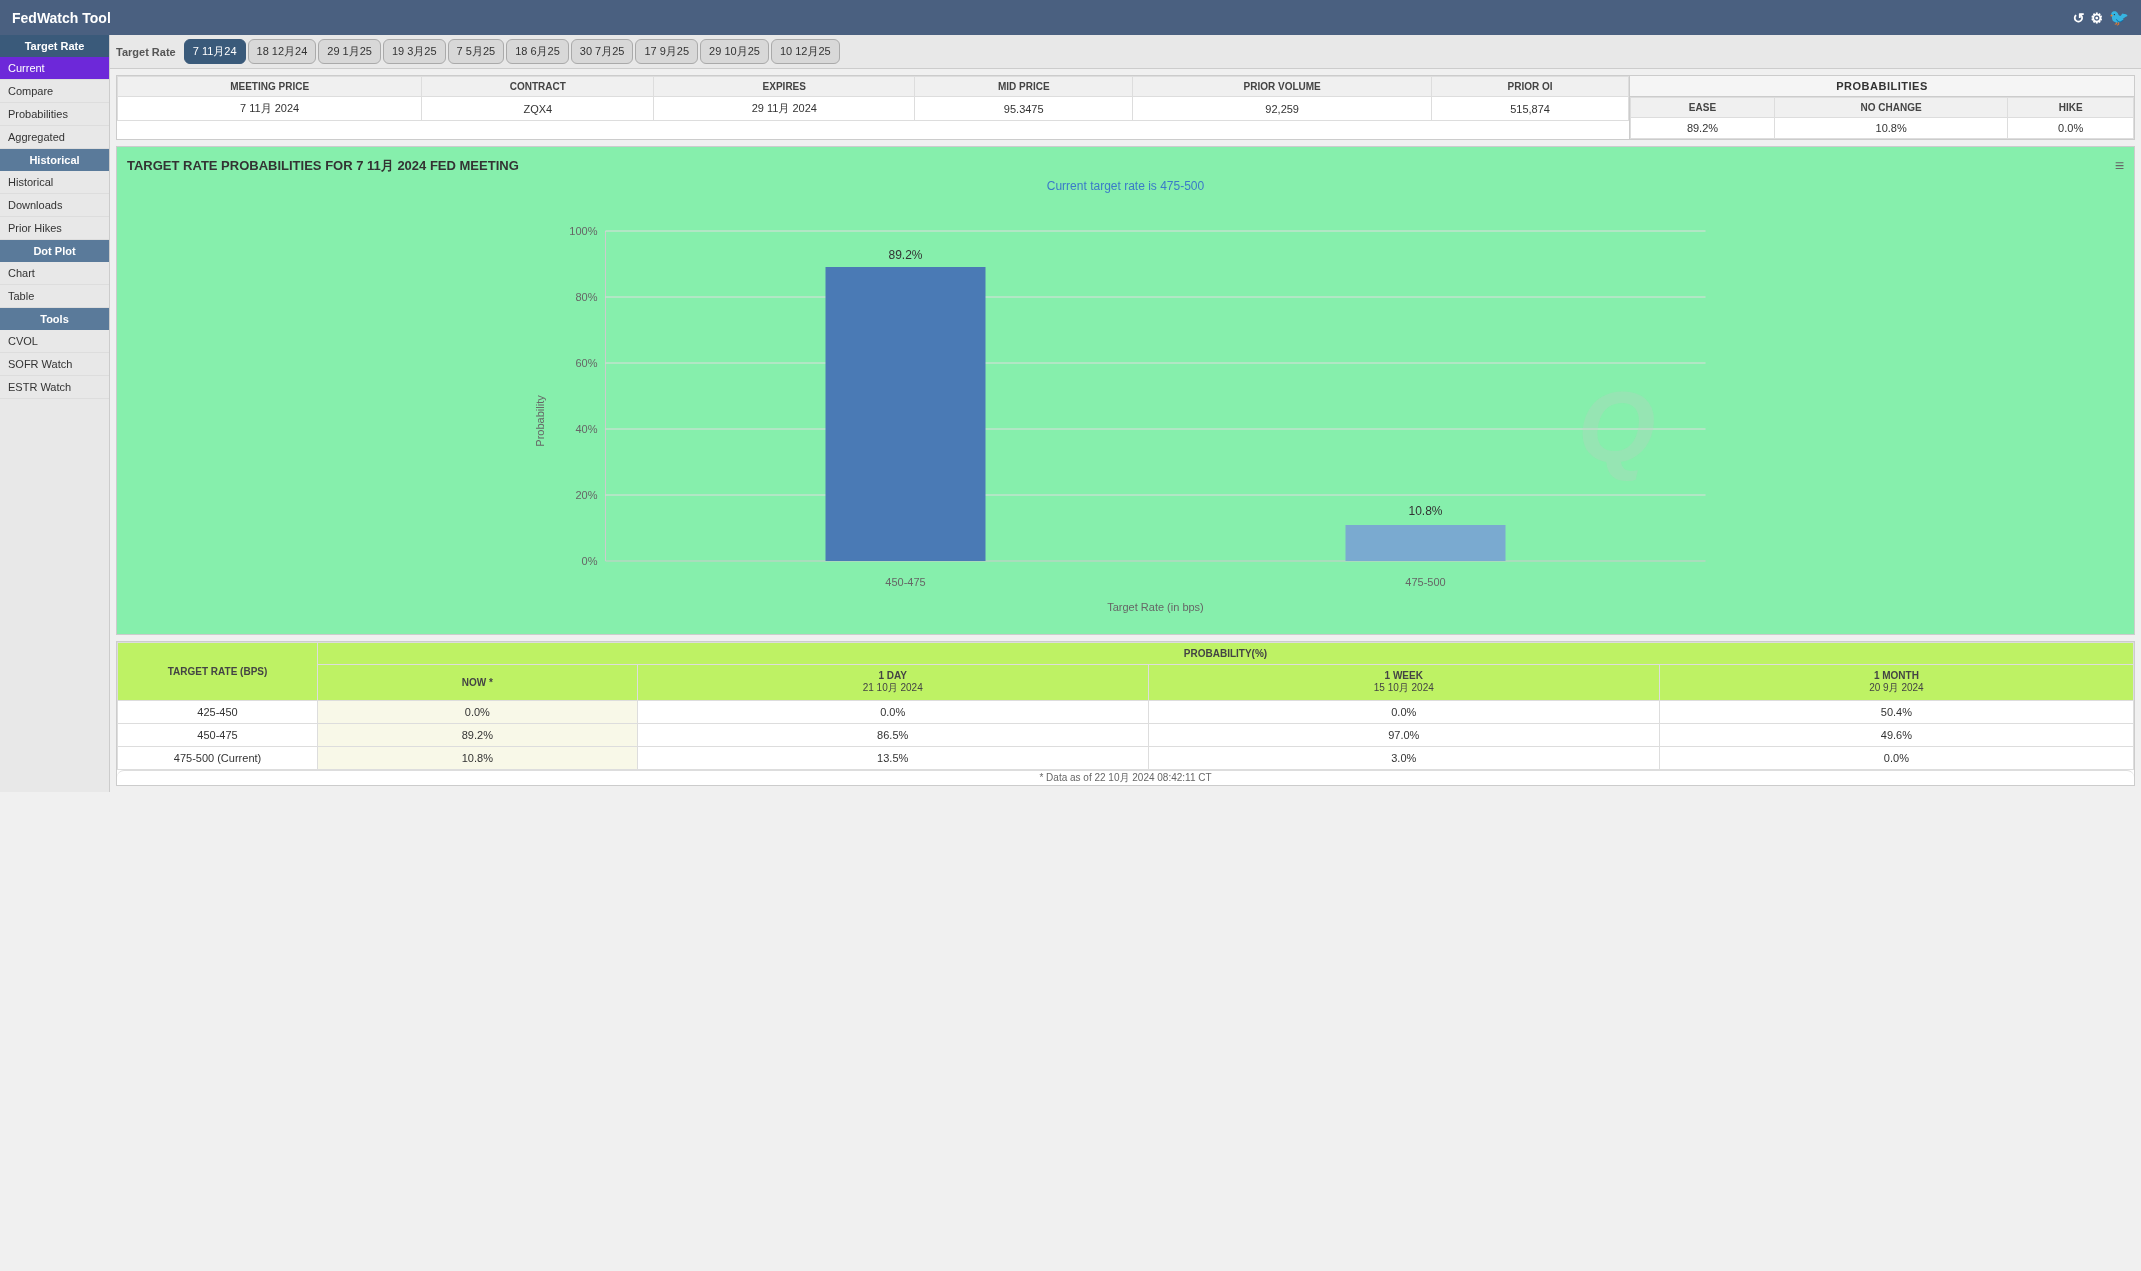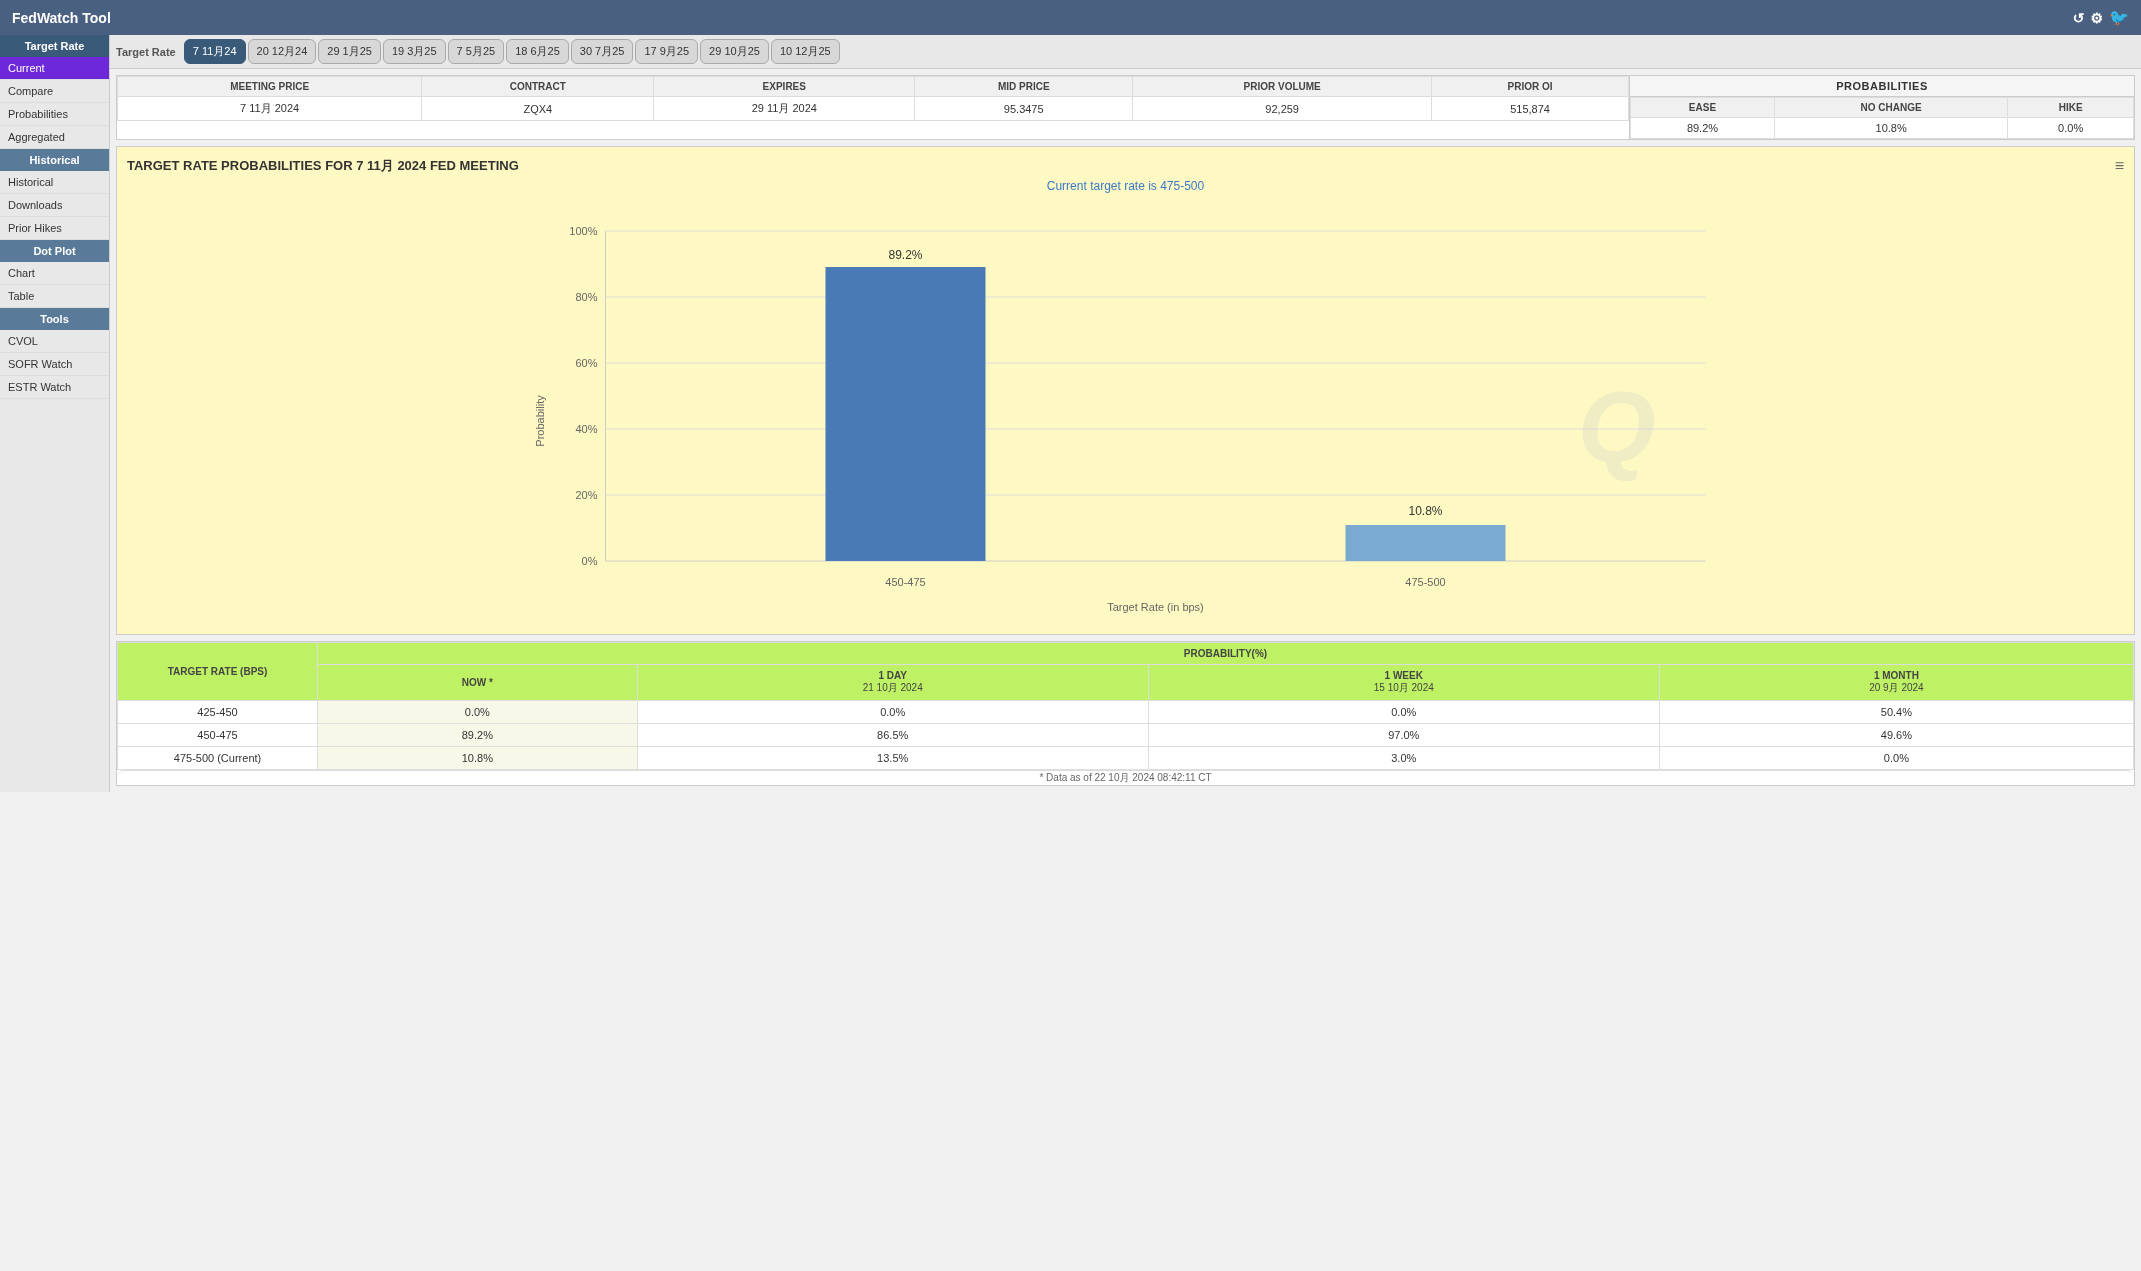--- a/index.html
+++ b/index.html
@@ -156,21 +156,21 @@
     .prob-table td {
       padding: 4px 8px;
       text-align: center;
       border: 1px solid #ddd;
       color: #333;
     }
 
     
     .chart-panel {
       border: 1px solid #ccc;
-      background: #fef9c3;
+      background: #86efac;
       padding: 10px;
       flex: 1;
     }
     .chart-title {
       font-size: 13px;
       font-weight: bold;
       color: #333;
       margin-bottom: 4px;
     }
     .chart-subtitle {
@@ -284,21 +284,21 @@
     <div class="sidebar-item">CVOL</div>
     <div class="sidebar-item">SOFR Watch</div>
     <div class="sidebar-item">ESTR Watch</div>
   </div>
 
   <div style="flex:1; display:flex; flex-direction:column; overflow:hidden;">
 
     <div class="tabs-row">
       <span class="tab-label">Target Rate</span>
       <button class="tab-btn active">7 11月24</button>
-      <button class="tab-btn">20 12月24</button>
+      <button class="tab-btn">18 12月24</button>
       <button class="tab-btn">29 1月25</button>
       <button class="tab-btn">19 3月25</button>
       <button class="tab-btn">7 5月25</button>
       <button class="tab-btn">18 6月25</button>
       <button class="tab-btn">30 7月25</button>
       <button class="tab-btn">17 9月25</button>
       <button class="tab-btn">29 10月25</button>
       <button class="tab-btn">10 12月25</button>
     </div>
 

